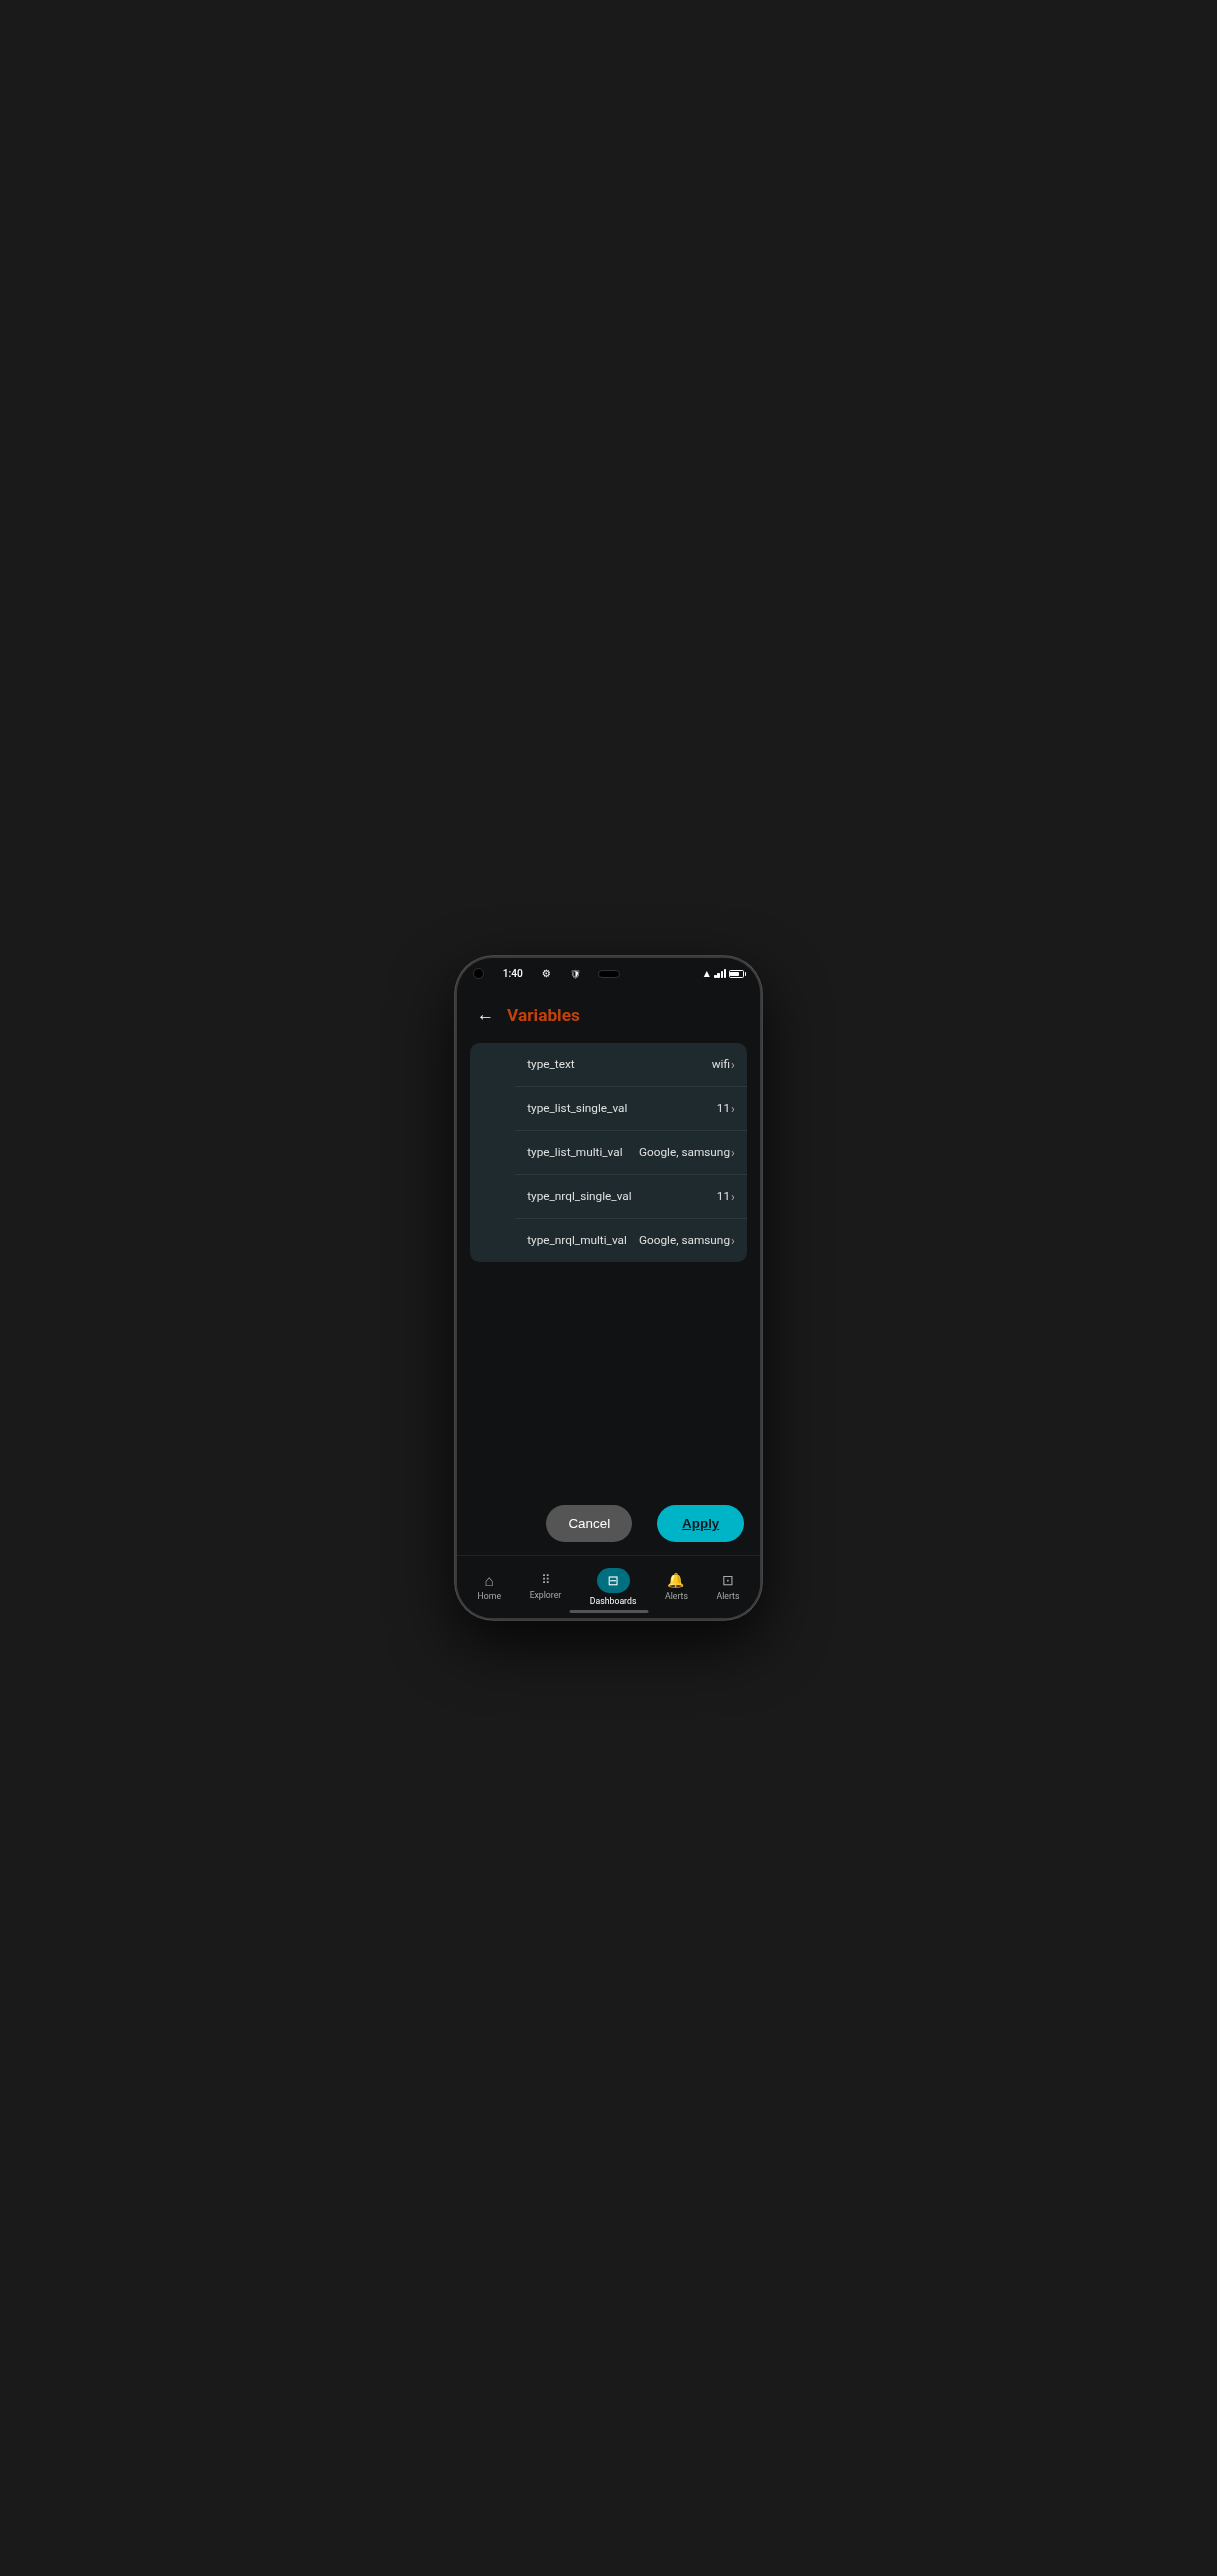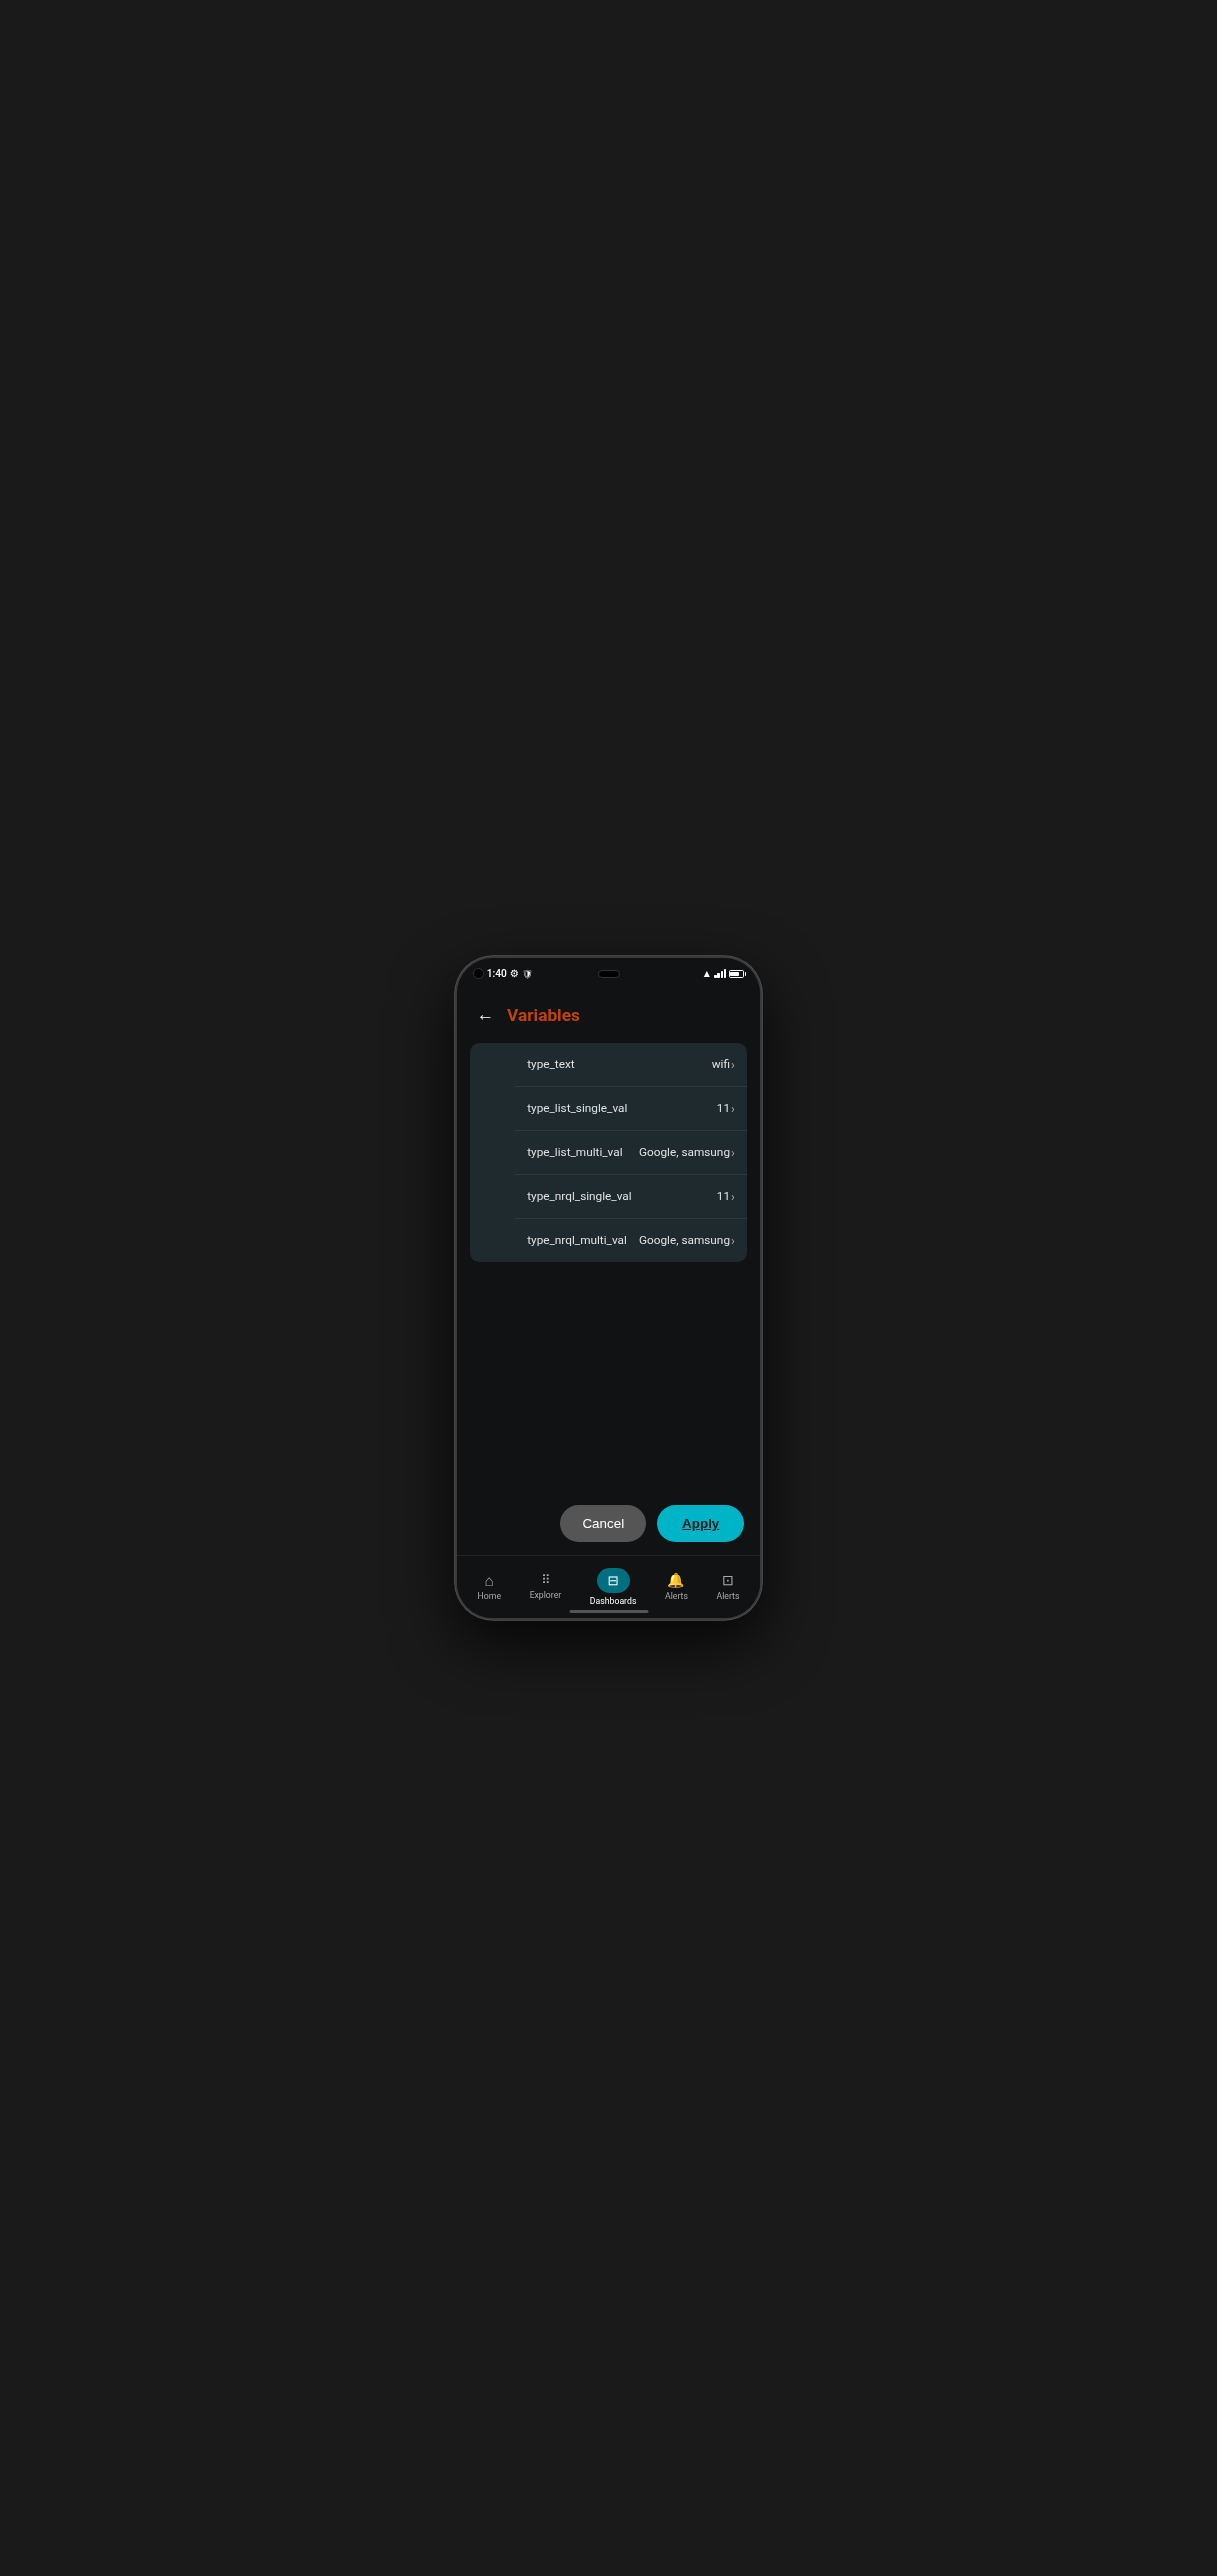--- a/index.html
+++ b/index.html
@@ -36,21 +36,21 @@
       align-items: center;
       justify-content: space-between;
       padding: 0 15.7px;
       position: relative;
       z-index: 10;
     }
 
     .status-left {
       display: flex;
       align-items: center;
-      gap: 3px;
+      gap: 19px;
     }
 
     .camera-dot {
       width: 11px;
       height: 11px;
       background: #000;
       border-radius: 50%;
       border: 1.6px solid #333;
     }
 
@@ -153,21 +153,21 @@
 
     
     .spacer {
       flex: 1;
     }
 
     
     .action-buttons {
       display: flex;
       justify-content: flex-end;
-      gap: 11px;
+      gap: 25px;
       padding: 12.6px 15.7px;
       margin-left: 14px;
     }
 
     .btn-cancel {
       background: #555;
       color: #fff;
       border: none;
       border-radius: 19px;
       padding: 11px 22px;

